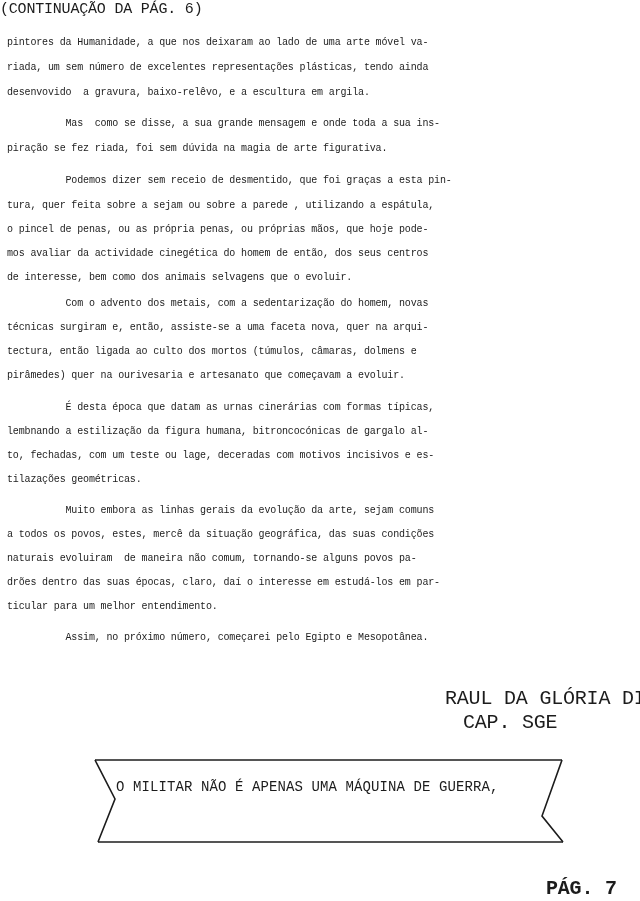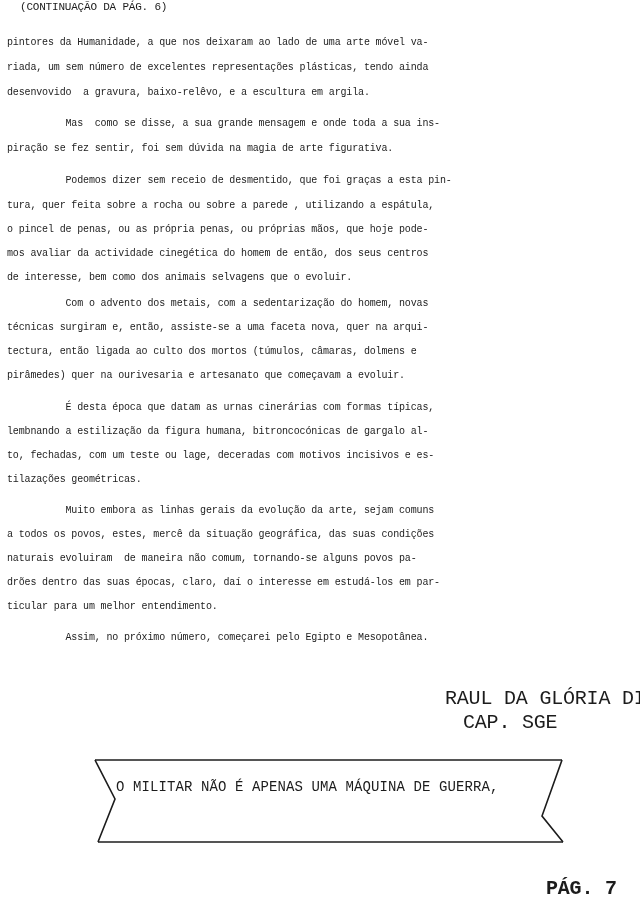--- a/index.html
+++ b/index.html
@@ -3,21 +3,21 @@
   <meta charset="utf-8">
   <style>
     html, body { margin: 0; padding: 0; }
     body {
       width: 640px; height: 901px; background: #ffffff; position: relative; overflow: hidden;
       font-family: "Liberation Mono", "DejaVu Sans Mono", monospace;
       color: #1c1c1c;
     }
     .t { position: absolute; white-space: pre; font-size: 14.6px; letter-spacing: -0.2px; }
     .line { position: absolute; left: 7px; white-space: pre; font-size: 10px; letter-spacing: -0.15px; }
-    .header { left: 20px; top: 1px; font-size: 11px; }
+    .header { left: 0; top: 1px; font-size: 15px; }
     .sig { font-size: 20px; }
     .banner { position: absolute; left: 90px; top: 754px; width: 480px; height: 96px; }
     .banner svg { position: absolute; left: 0; top: 0; }
     .banner-text { position: absolute; white-space: pre; font-size: 14px; letter-spacing: 0.1px; }
     .pagenum { font-size: 20px; font-weight: bold; }
   </style>
 </head>
 <body>
 
 <div>
@@ -25,26 +25,26 @@
   <div class="t header">(CONTINUAÇÃO DA PÁG. 6)</div>
 
   <div>
     <div class="line" style="top:37px">pintores da Humanidade, a que nos deixaram ao lado de uma arte móvel va-</div>
     <div class="line" style="top:62px">riada, um sem número de excelentes representações plásticas, tendo ainda</div>
     <div class="line" style="top:87px">desenvovido  a gravura, baixo-relêvo, e a escultura em argila.</div>
   </div>
 
   <div>
     <div class="line" style="top:118px">          Mas  como se disse, a sua grande mensagem e onde toda a sua ins-</div>
-    <div class="line" style="top:143px">piração se fez sentir, foi sem dúvida na magia de arte figurativa.</div>
+    <div class="line" style="top:143px">piração se fez riada, foi sem dúvida na magia de arte figurativa.</div>
   </div>
 
   <div>
     <div class="line" style="top:175px">          Podemos dizer sem receio de desmentido, que foi graças a esta pin-</div>
-    <div class="line" style="top:200px">tura, quer feita sobre a rocha ou sobre a parede , utilizando a espátula,</div>
+    <div class="line" style="top:200px">tura, quer feita sobre a sejam ou sobre a parede , utilizando a espátula,</div>
     <div class="line" style="top:224px">o pincel de penas, ou as própria penas, ou próprias mãos, que hoje pode-</div>
     <div class="line" style="top:248px">mos avaliar da actividade cinegética do homem de então, dos seus centros</div>
     <div class="line" style="top:272px">de interesse, bem como dos animais selvagens que o evoluir.</div>
   </div>
 
   <div>
     <div class="line" style="top:298px">          Com o advento dos metais, com a sedentarização do homem, novas</div>
     <div class="line" style="top:322px">técnicas surgiram e, então, assiste-se a uma faceta nova, quer na arqui-</div>
     <div class="line" style="top:346px">tectura, então ligada ao culto dos mortos (túmulos, câmaras, dolmens e</div>
     <div class="line" style="top:370px">pirâmedes) quer na ourivesaria e artesanato que começavam a evoluir.</div>

